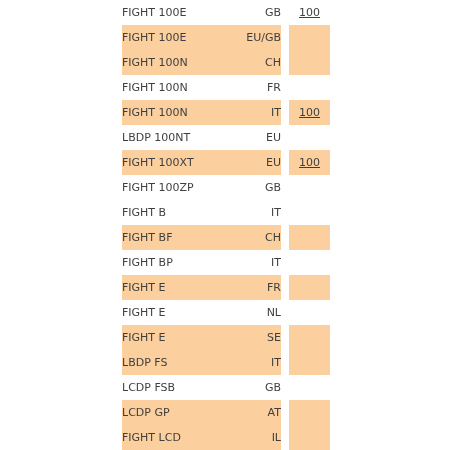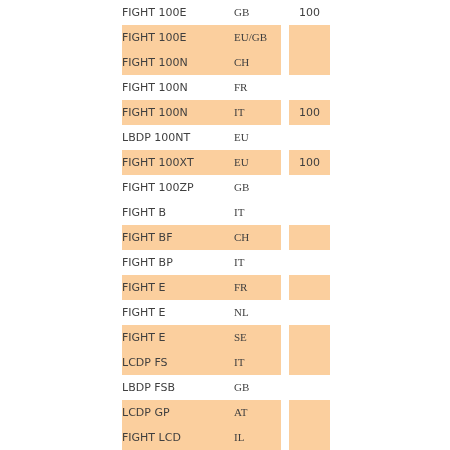--- a/index.html
+++ b/index.html
@@ -51,35 +51,35 @@
   
   .col-name {
     width: 112px;
     text-align: left;
     padding-left: 3px;
     box-sizing: border-box;
   }
   
   .col-region {
     width: 47px;
-    text-align: left;
+    text-align: right;
     padding-right: 4px;
     box-sizing: border-box;
-    font-family: Liberation Serif, serif;
   }
   
   .col-gap {
     width: 8px;
     background: #ffffff !important;
   }
   
   .col-value {
     width: 41px;
     text-align: center;
     box-sizing: border-box;
+    text-decoration: underline;
   }
 
   
   tr.hl > td.col-name,
   tr.hl > td.col-region,
   tr.hl > td.col-value {
     background: #fbcf9e;
   }
 </style>
 </head>
@@ -166,27 +166,27 @@
           <td class="col-gap"></td>
           <td class="col-value"></td>
         </tr>
         <tr class="hl">
           <td class="col-name">FIGHT E</td>
           <td class="col-region">SE</td>
           <td class="col-gap"></td>
           <td class="col-value"></td>
         </tr>
         <tr class="hl">
-          <td class="col-name">LCDP FS</td>
-          <td class="col-region">IT</td>
-          <td class="col-gap"></td>
-          <td class="col-value"></td>
-        </tr>
-        <tr>
-          <td class="col-name">LBDP FSB</td>
+          <td class="col-name">LBDP FS</td>
+          <td class="col-region">IT</td>
+          <td class="col-gap"></td>
+          <td class="col-value"></td>
+        </tr>
+        <tr>
+          <td class="col-name">LCDP FSB</td>
           <td class="col-region">GB</td>
           <td class="col-gap"></td>
           <td class="col-value"></td>
         </tr>
         <tr class="hl">
           <td class="col-name">LCDP GP</td>
           <td class="col-region">AT</td>
           <td class="col-gap"></td>
           <td class="col-value"></td>
         </tr>

